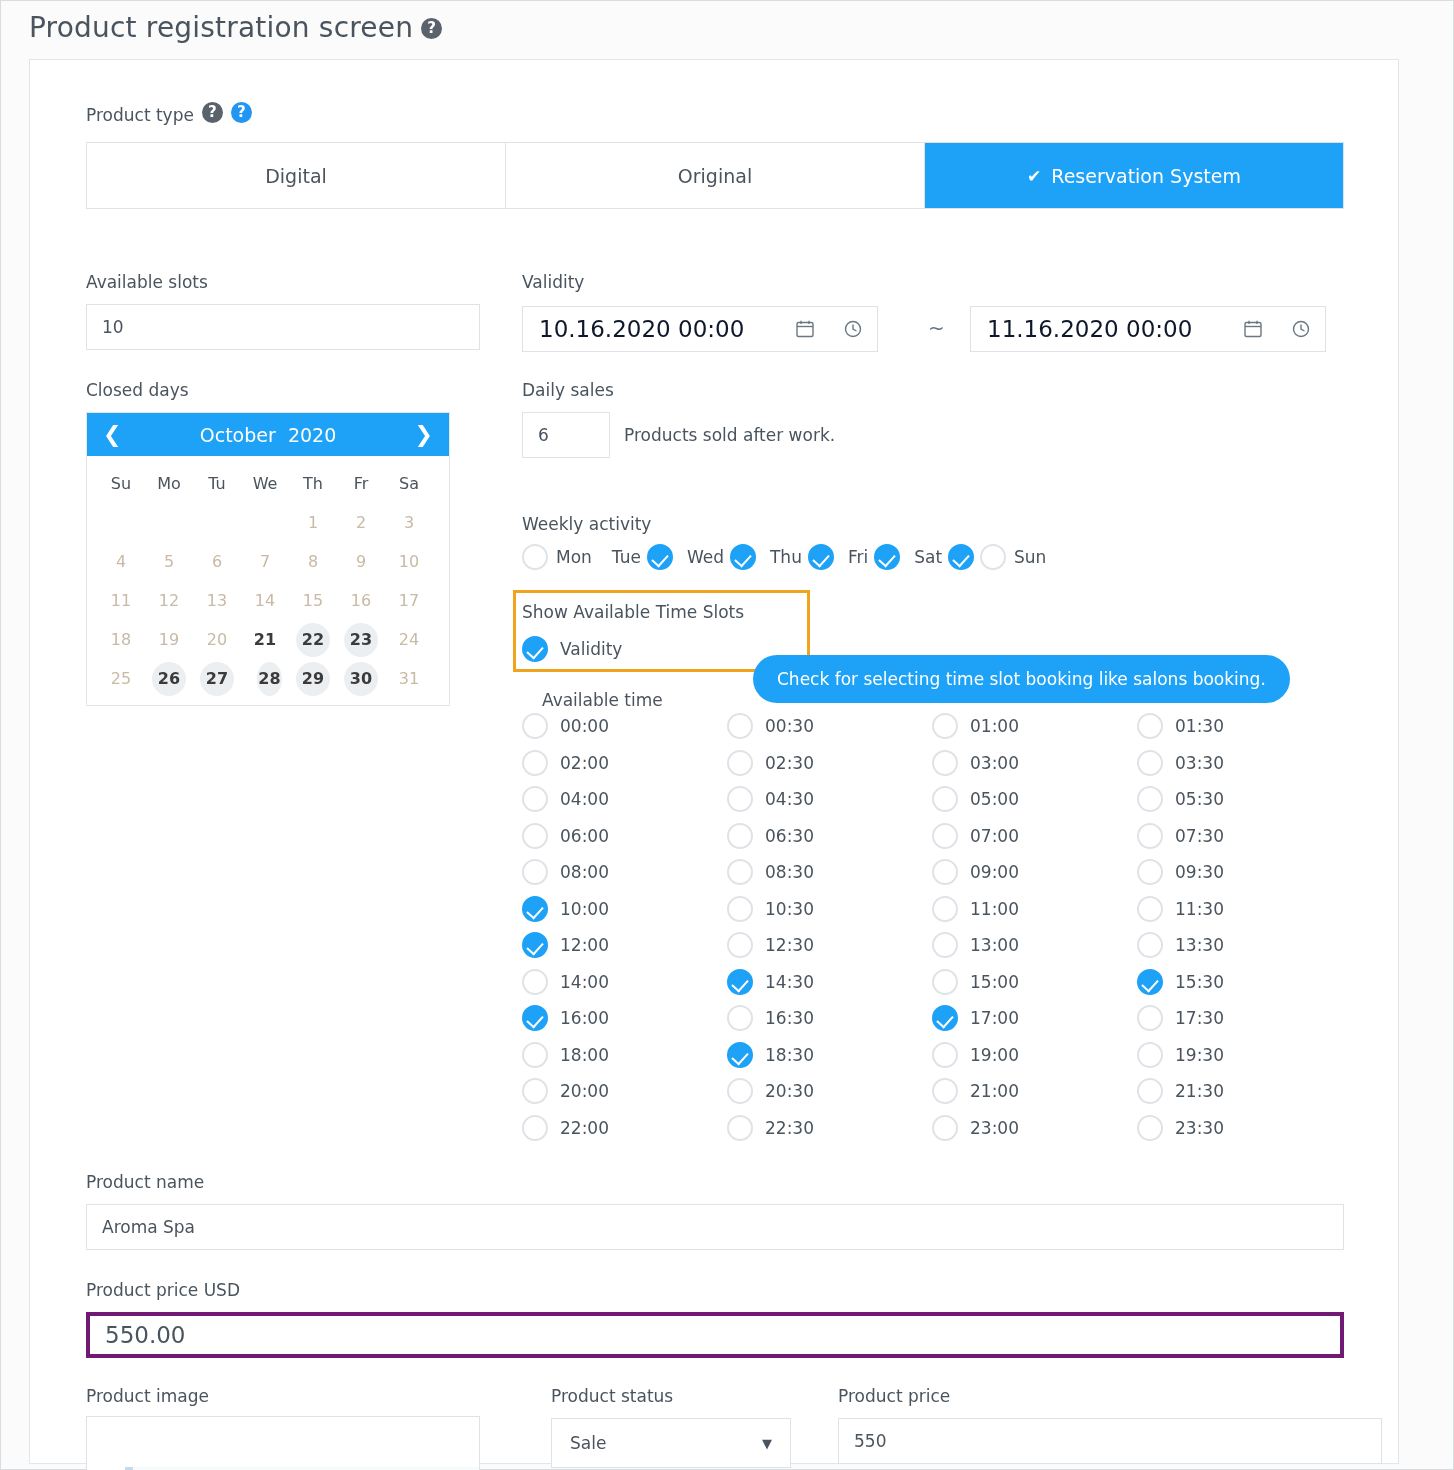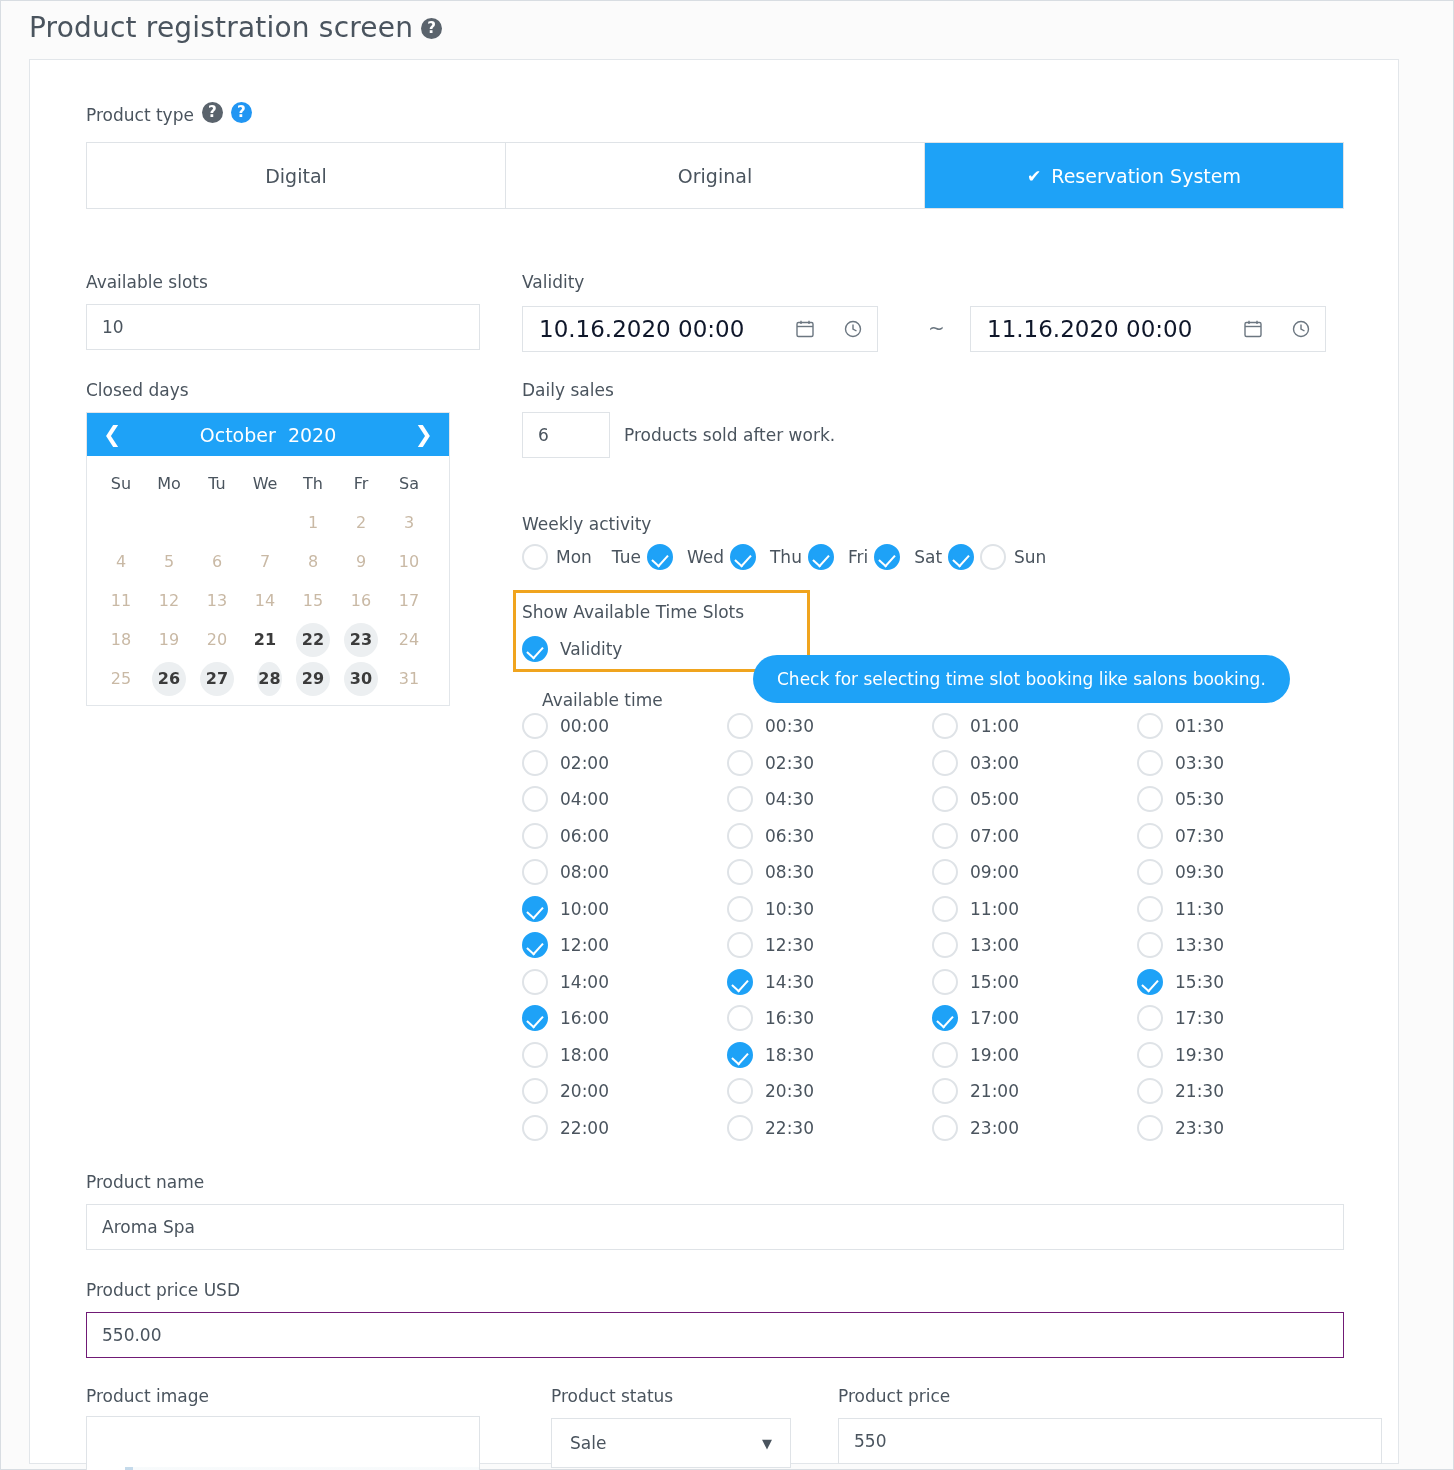--- a/index.html
+++ b/index.html
@@ -287,22 +287,22 @@
     padding: 0 15px;
     color: #4a545e;
     background: #fff;
     font-family: inherit;
   }
   .pprice-label { position: absolute; left: 56px; top: 1220px; }
   .pprice-input {
     position: absolute;
     left: 56px; top: 1252px;
     width: 1258px; height: 46px;
-    border: 1px solid #701a75;
-    font-size: 17px;
+    border: 4px solid #701a75;
+    font-size: 23px;
     padding: 0 15px;
     color: #4a545e;
     background: #fff;
     font-family: inherit;
   }
   .pimg-label { position: absolute; left: 56px; top: 1326px; }
   .pimg-box {
     position: absolute;
     left: 56px; top: 1356px;
     width: 394px; height: 110px;

